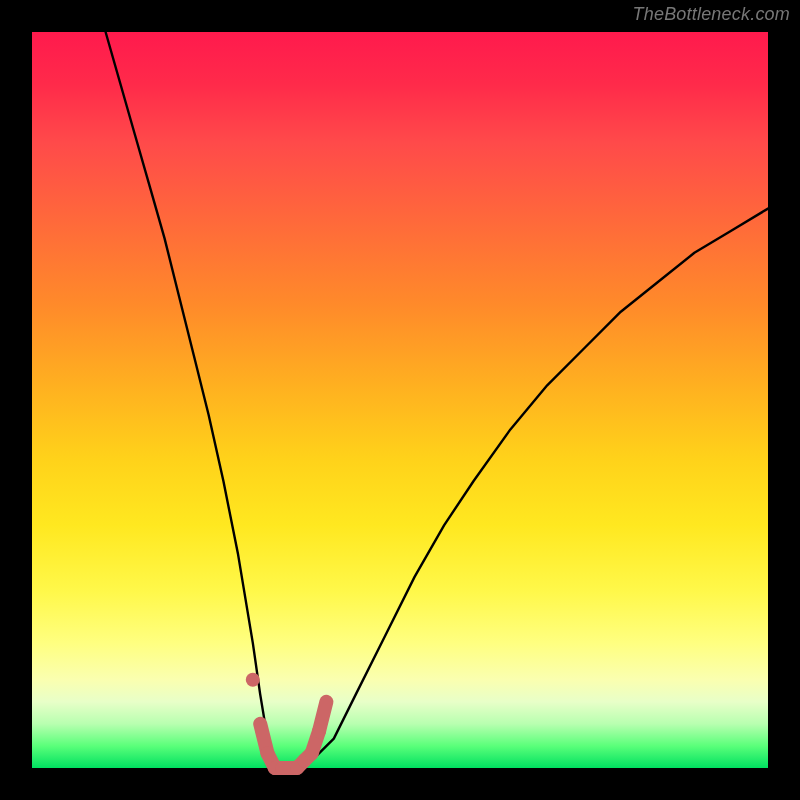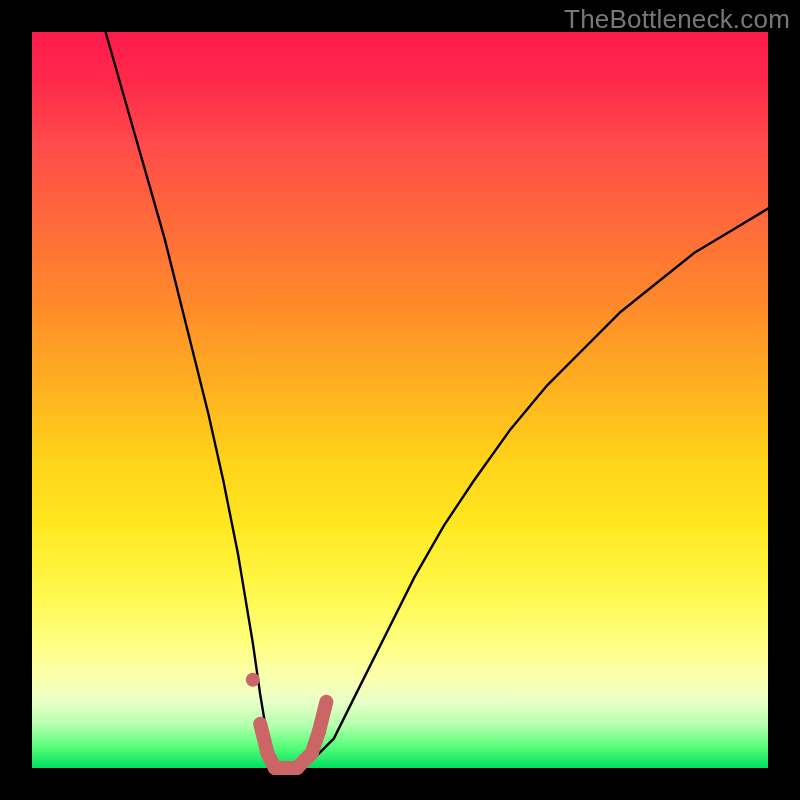--- a/index.html
+++ b/index.html
@@ -41,24 +41,25 @@
       #b8ffb0 94%,
       #5aff7a 97%,
       #00e060 100%
     );
   }
   .watermark {
     position: absolute;
     top: 4px;
     right: 10px;
     color: #777;
-    font-size: 26px;
+    font-size: 18px;
     font-weight: 500;
     letter-spacing: 0.2px;
     user-select: none;
+    font-style: italic;
   }
   svg.curve {
     position: absolute;
     left: 0;
     top: 0;
     width: 736px;
     height: 736px;
     overflow: visible;
   }
 </style>

